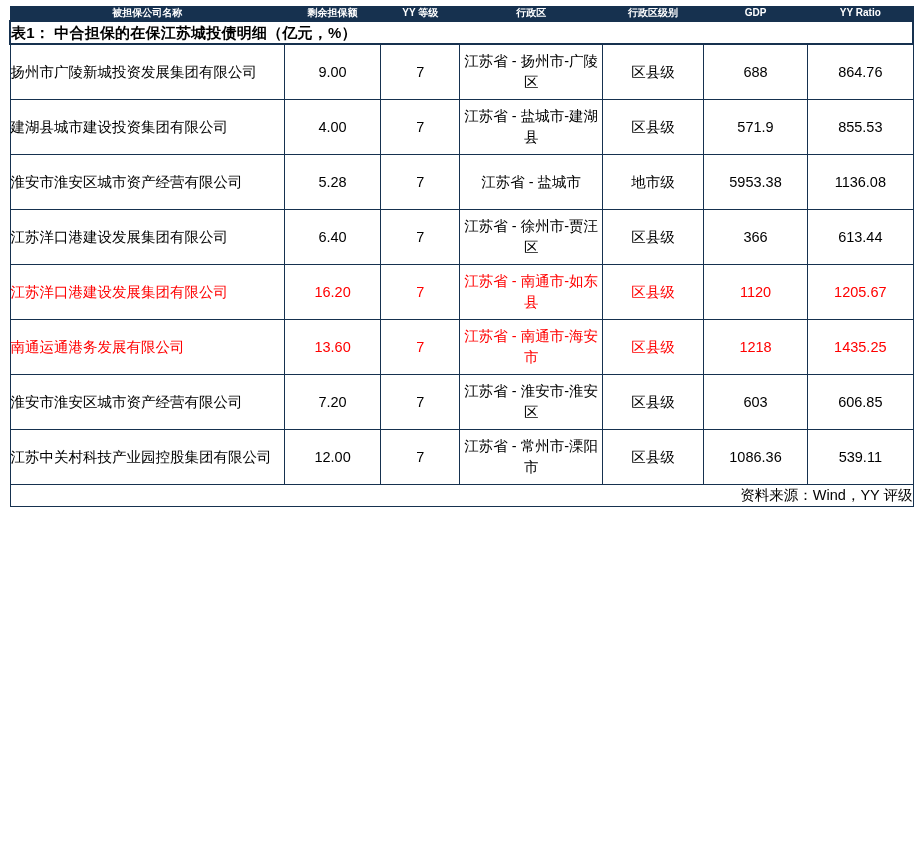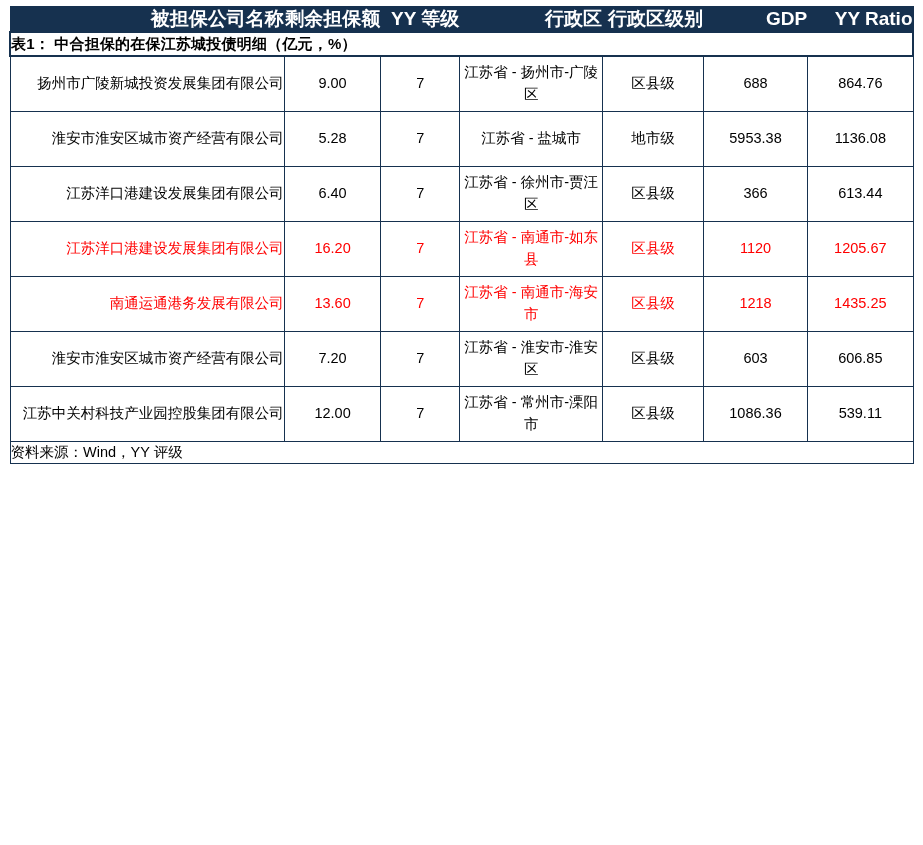--- a/index.html
+++ b/index.html
@@ -32,54 +32,54 @@
     font-size: 15px;
     padding: 7px 4px 8px 4px;
     border: 2px solid #16314f !important;
     letter-spacing: 0.2px;
   }
   
   thead th {
     background: #16314f;
     color: #ffffff;
     font-weight: bold;
-    font-size: 19px;
-    text-align: right;
+    font-size: 10px;
+    text-align: center;
     vertical-align: middle;
     padding: 7px 3px;
     line-height: 1.25;
     border: 1px solid #16314f;
   }
   tbody td {
     font-size: 14.5px;
     vertical-align: middle;
     line-height: 1.45;
     padding: 6px 6px;
   }
   td.c-name {
-    text-align: right;
+    text-align: left;
     padding-left: 7px;
     padding-right: 4px;
   }
   td.c-num, td.c-rating, td.c-level, td.c-gdp, td.c-ratio {
     text-align: center;
   }
   td.c-region {
     text-align: center;
     padding-left: 8px;
     padding-right: 4px;
   }
   tr.highlight td {
     color: #ff0000;
   }
   .source-row td {
     border: 1px solid #16314f;
     border-top: 2px solid #16314f;
     font-size: 14.5px;
-    text-align: left;
+    text-align: right;
     padding: 6px 4px 6px 6px;
   }
   .tall td { height: 54px; }
 </style>
 </head>
 <body>
 
 <div class="table-wrap">
   <table class="main">
     <colgroup>
@@ -109,20 +109,29 @@
     </thead>
     <tbody>
       <tr class="tall">
         <td class="c-name">扬州市广陵新城投资发展集团有限公司</td>
         <td class="c-num">9.00</td>
         <td class="c-rating">7</td>
         <td class="c-region">江苏省 - 扬州市-广陵区</td>
         <td class="c-level">区县级</td>
         <td class="c-gdp">688</td>
         <td class="c-ratio">864.76</td>
+      </tr>
+      <tr class="tall">
+        <td class="c-name">建湖县城市建设投资集团有限公司</td>
+        <td class="c-num">4.00</td>
+        <td class="c-rating">7</td>
+        <td class="c-region">江苏省 - 盐城市-建湖县</td>
+        <td class="c-level">区县级</td>
+        <td class="c-gdp">571.9</td>
+        <td class="c-ratio">855.53</td>
       </tr>
       <tr class="tall">
         <td class="c-name">淮安市淮安区城市资产经营有限公司</td>
         <td class="c-num">5.28</td>
         <td class="c-rating">7</td>
         <td class="c-region">江苏省 - 盐城市</td>
         <td class="c-level">地市级</td>
         <td class="c-gdp">5953.38</td>
         <td class="c-ratio">1136.08</td>
       </tr>

